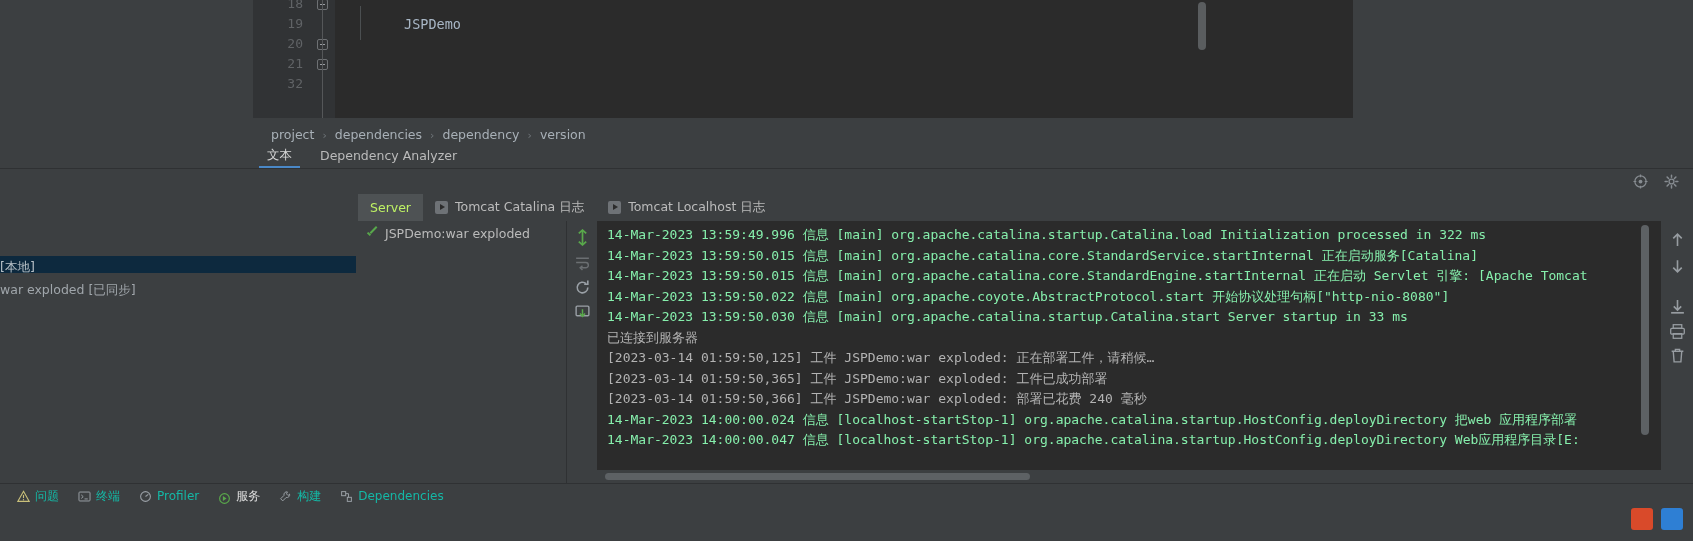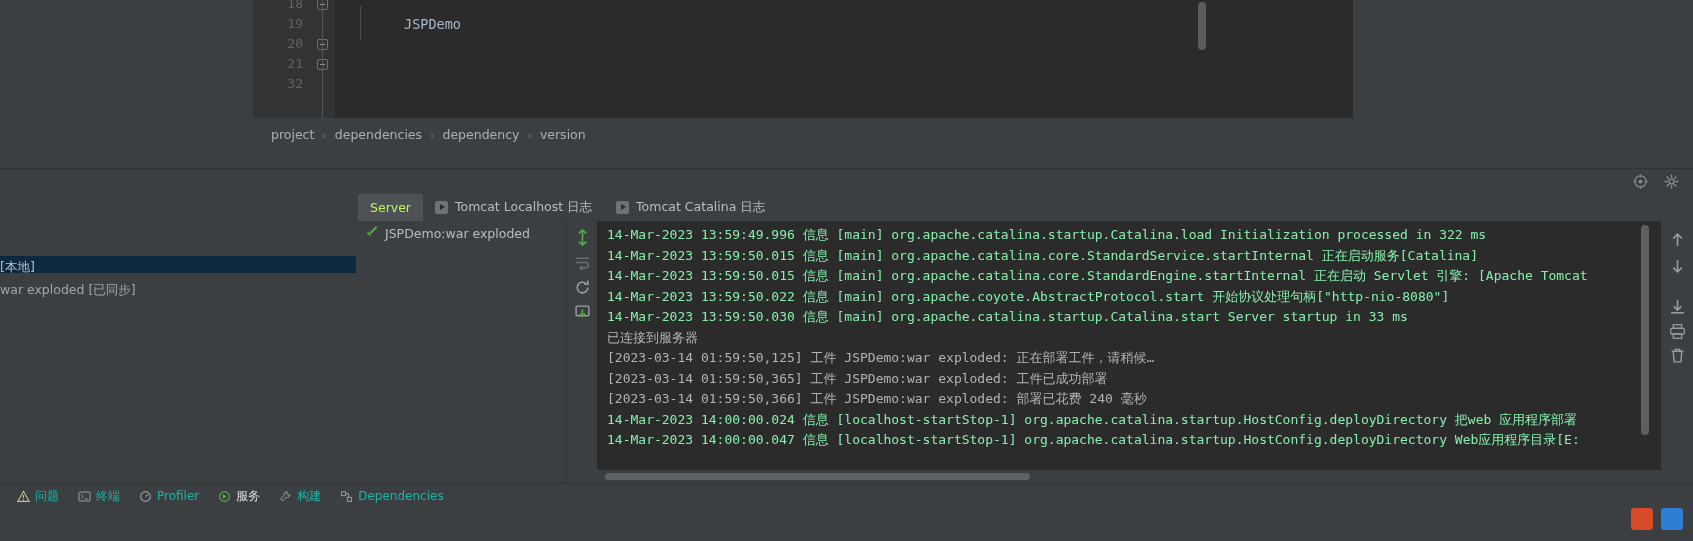--- a/index.html
+++ b/index.html
@@ -239,21 +239,21 @@
     background: #3c3f41; border-top: 1px solid #2f3133;
   }
   .sb-items {
     position: absolute; left: 10px; top: 1px; height: 22px;
     display: flex; align-items: center; gap: 5px;
   }
   .sb-item {
     display: flex; align-items: center; gap: 5px; padding: 2px 7px;
     color: #14b8a6; font-size: 12px; white-space: nowrap;
   }
-  .sb-item.active { color: #e0e0e0; }
+  .sb-item.active { color: #e0e0e0; align-items: flex-end; }
   .watermark {
     position: absolute; right: 80px; top: 26px;
     color: #6e7173; font-size: 14px; font-family: "DejaVu Sans", "Liberation Sans", sans-serif;
   }
   .bottom-strip {
     position: absolute; left: 0; top: 505px; width: 1693px; height: 36px;
     background: #3c3f41;
   }
   .tray-icons {
     position: absolute; right: 10px; top: 508px;
@@ -303,20 +303,24 @@
       <span class="crumb">project</span>
       <span class="crumb-sep">›</span>
       <span class="crumb">dependencies</span>
       <span class="crumb-sep">›</span>
       <span class="crumb">dependency</span>
       <span class="crumb-sep">›</span>
       <span class="crumb">version</span>
     </div>
 
   <div class="editor-tabs-bg"></div>
+  <div class="editor-tabs" id="etabs-host">
+      <div class="etab active">文本</div>
+      <div class="etab">Dependency Analyzer</div>
+    </div>
   <div class="tabs-div"></div>
 
   <div class="tw-header">
     <div class="tw-header-icons">
       <svg class="ic" viewBox="0 0 16 16">
         <circle cx="8" cy="8" r="6" fill="none" stroke="#9aa0a6" stroke-width="1.3"></circle>
         <circle cx="8" cy="8" r="2" fill="#9aa0a6"></circle>
         <path d="M8 0.5v3M8 12.5v3M0.5 8h3M12.5 8h3" stroke="#9aa0a6" stroke-width="1.3"></path>
       </svg>
       <svg class="ic" viewBox="0 0 16 16">
@@ -329,25 +333,25 @@
     </div>
   </div>
 
   <div class="svc-tabs-bg"></div>
   <div class="svc-tabs" id="svctabs-host">
       <div class="svc-tab active">
         <span>Server</span>
       </div>
       <div class="svc-tab">
         <span class="run-glyph"></span>
-        <span>Tomcat Localhost 日志</span>
+        <span>Tomcat Catalina 日志</span>
       </div>
       <div class="svc-tab">
         <span class="run-glyph"></span>
-        <span>Tomcat Catalina 日志</span>
+        <span>Tomcat Localhost 日志</span>
       </div>
     </div>
 
   <div class="left-upper"></div>
   <div class="left-selected">
     <span class="left-selected-label">[本地]</span>
   </div>
   <div class="left-row2">
     <span class="left-row2-label">war exploded [已同步]</span>
   </div>

